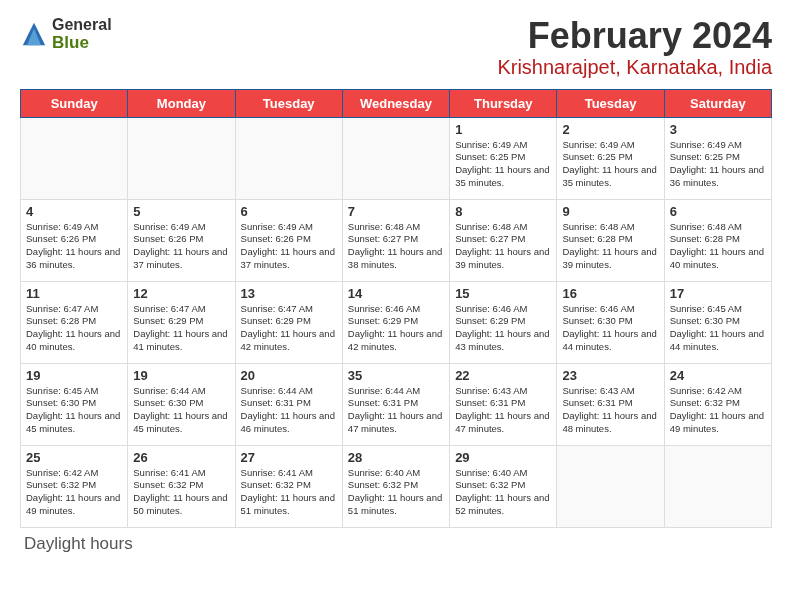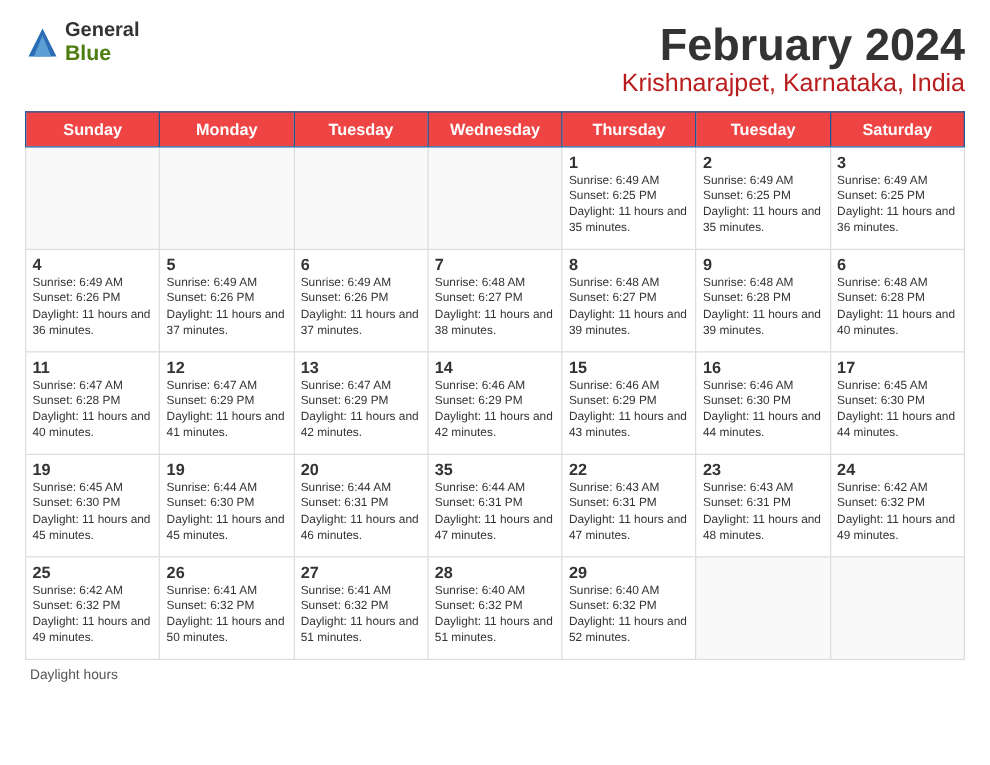--- a/index.html
+++ b/index.html
@@ -89,21 +89,21 @@
       color: #333;
       margin-bottom: 2px;
     }
     .cell-info {
       font-size: 9.5px;
       line-height: 1.35;
       color: #333;
     }
     .footer-note {
       margin-top: 6px;
-      font-size: 11px;
+      font-size: 17px;
       color: #555;
       text-align: left;
       padding-left: 4px;
     }
   </style>
 </head>
 <body>
 
 <div class="page">
   <div class="header-area">

